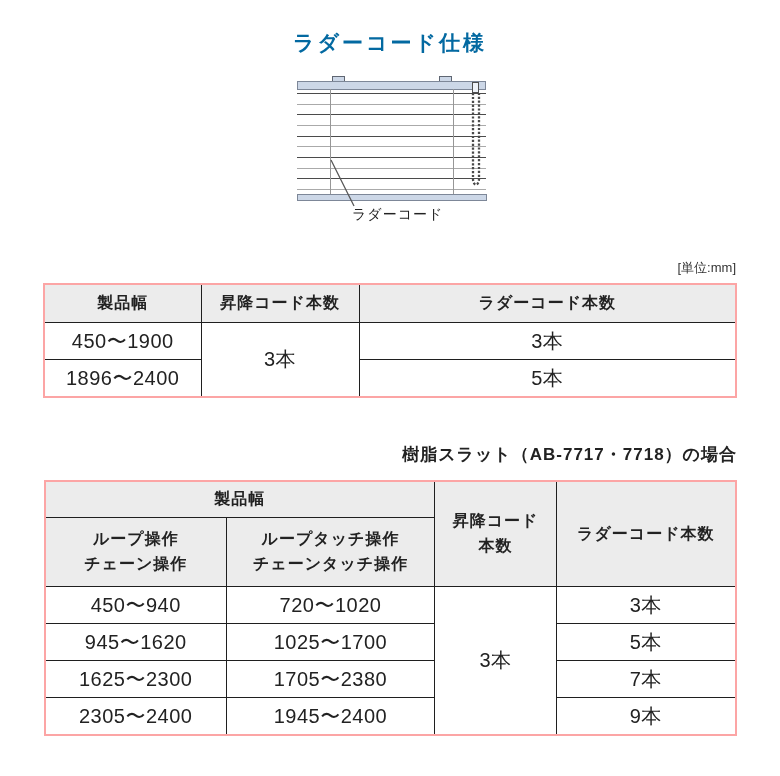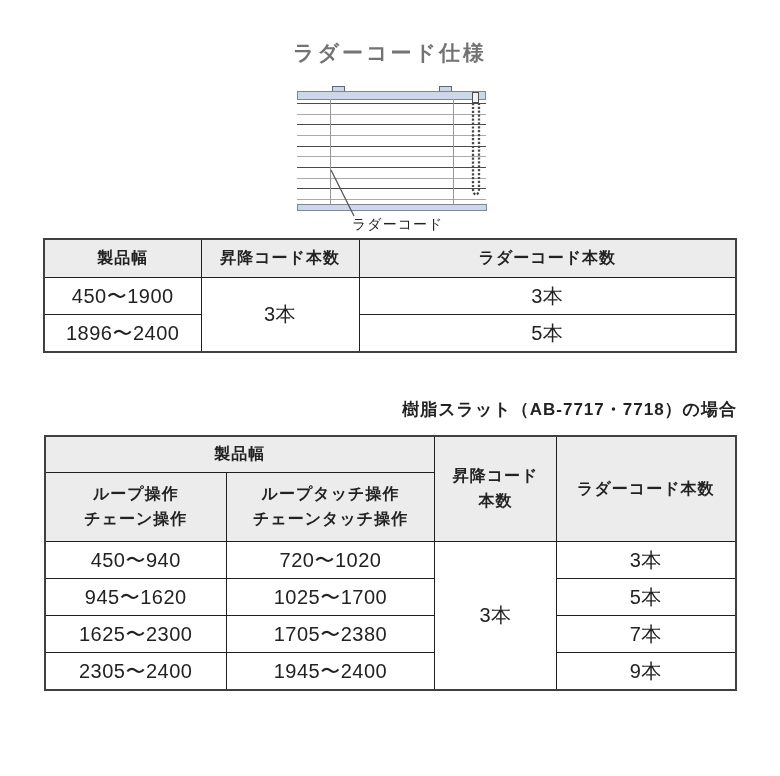--- a/index.html
+++ b/index.html
@@ -12,26 +12,26 @@
     height: 776px;
     overflow: hidden;
     font-family: "Liberation Sans", "DejaVu Sans", sans-serif;
     color: #1a1a1a;
   }
   .page { width: 780px; }
 
   
   .page-title {
     margin: 0;
-    padding-top: 39px;
+    padding-top: 29px;
     text-align: center;
     font-size: 21px;
     font-weight: bold;
     letter-spacing: 3px;
-    color: #737373;
+    color: #0369a1;
   }
 
   
   .diagram-wrap {
     display: flex;
     justify-content: center;
     margin-top: 19px;
   }
   .diagram {
     position: relative;
@@ -127,21 +127,21 @@
     text-align: right;
     font-size: 13px;
     color: #333;
   }
 
   
   table {
     border-collapse: collapse;
     table-layout: fixed;
     margin: 0 auto;
-    border: 2px solid #404040;
+    border: 2px solid #fca5a5;
   }
   th, td {
     border: 1px solid #1f1f1f;
     text-align: center;
     vertical-align: middle;
     padding: 0;
   }
   th {
     background: #ececec;
     font-size: 16px;
@@ -205,20 +205,21 @@
       <div class="chain-top"></div>
       <div class="bottomrail"></div>
       <svg width="196" height="152" viewBox="0 0 196 152">
         <path d="M181,17 V103 a3,5.5 0 0 0 6,0 V17" fill="none" stroke="#4a4a4a" stroke-width="2.3" stroke-dasharray="2.2 1.7"></path>
         <line x1="39" y1="84" x2="62" y2="130" stroke="#555555" stroke-width="1.3"></line>
       </svg>
       <div class="diagram-label">ラダーコード</div>
     </div>
   </div>
 
+  <div class="unit-note">[単位:mm]</div>
 
   <table class="t1">
     <colgroup>
       <col style="width:157px">
       <col style="width:158px">
       <col style="width:377px">
     </colgroup>
     <tbody>
       <tr>
         <th>製品幅</th>

